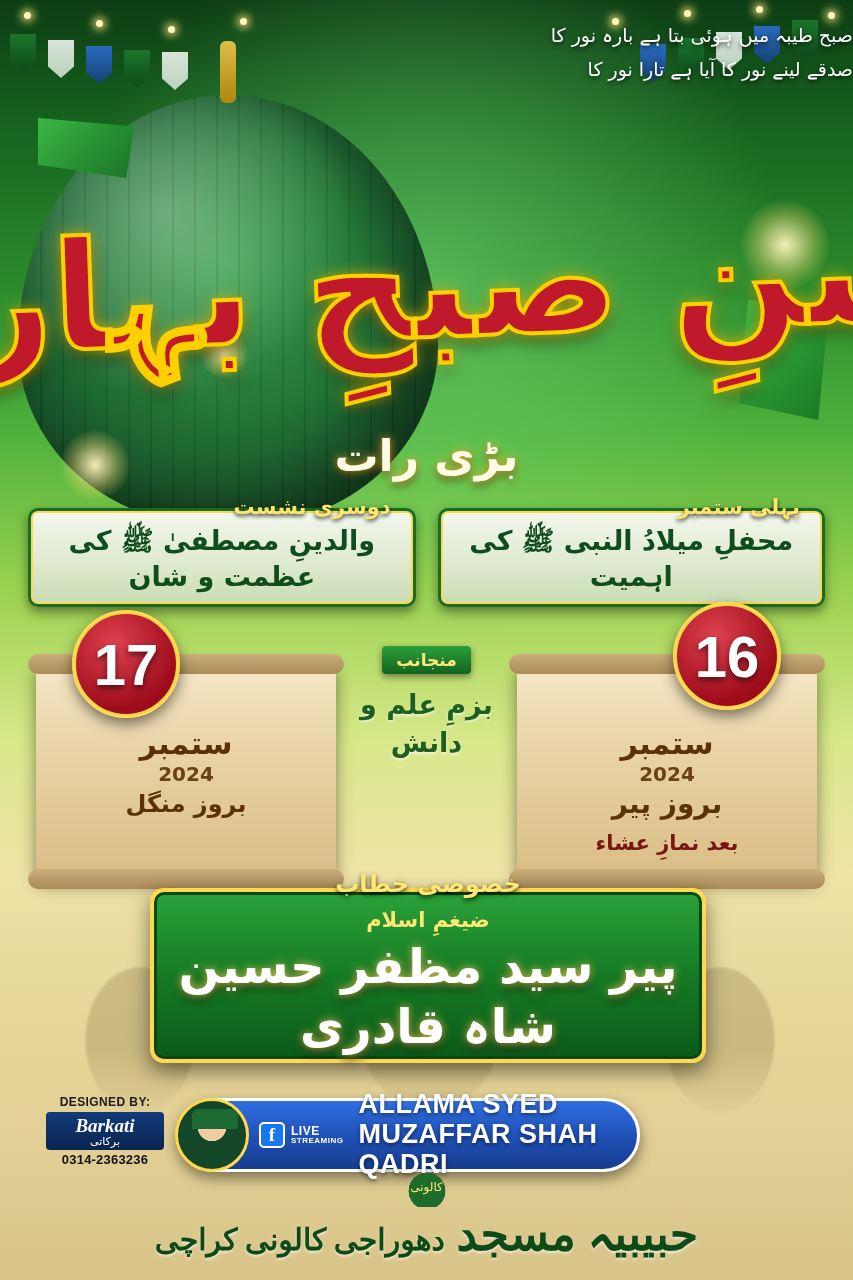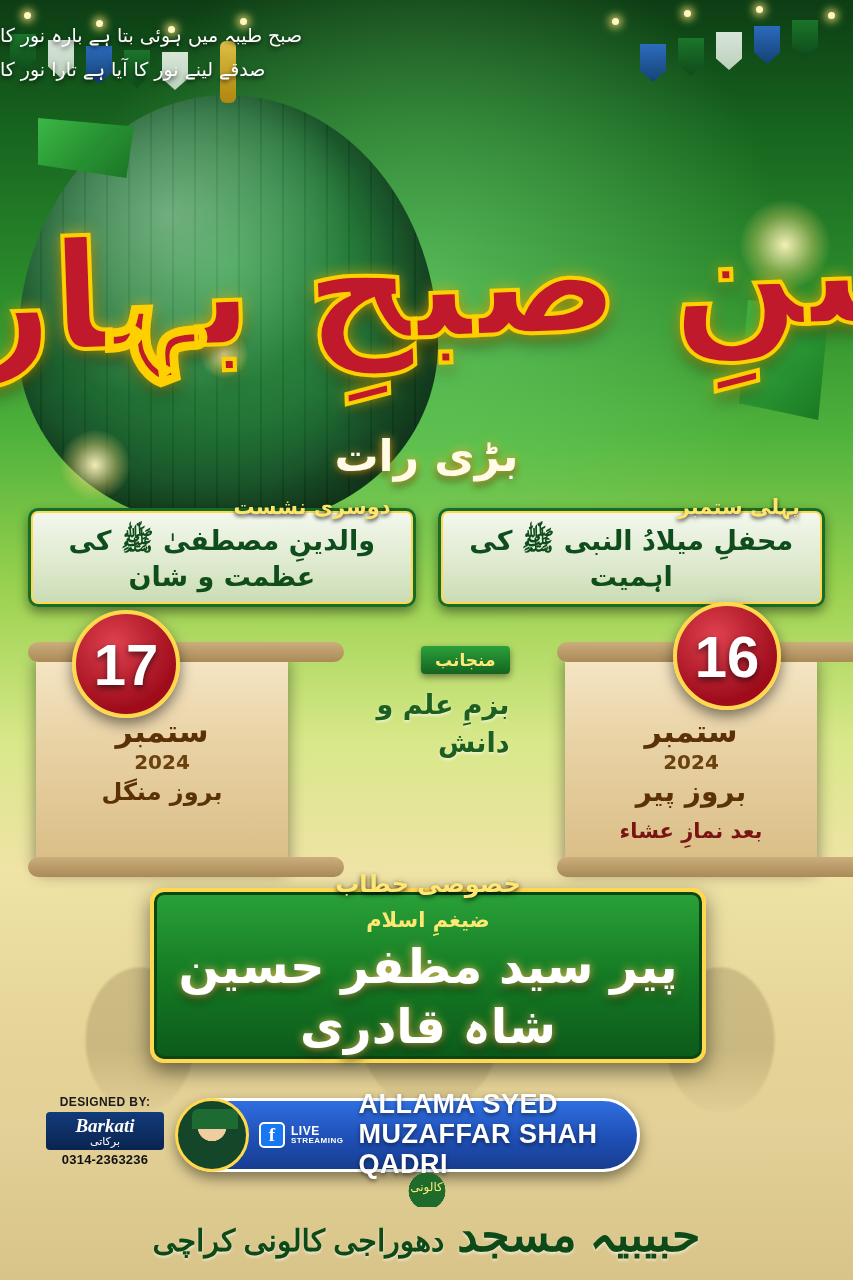--- a/index.html
+++ b/index.html
@@ -97,21 +97,21 @@
     background:
       radial-gradient(ellipse 90px 120px at 140px 210px, #6b5a2e 0 60%, transparent 61%),
       radial-gradient(ellipse 120px 150px at 430px 190px, #6b5a2e 0 60%, transparent 61%),
       radial-gradient(ellipse 90px 120px at 720px 210px, #6b5a2e 0 60%, transparent 61%);
     filter: blur(1px);
   }
 
   
   .couplet {
     position: absolute; left: 0; top: 18px; width: 853px;
-    text-align: left; direction: rtl;
+    text-align: right; direction: rtl;
     color: #fff;
     text-shadow: 0 2px 5px rgba(0,0,0,.75);
     font-family: "DejaVu Sans", "Liberation Sans", sans-serif;
     font-size: 19px; line-height: 1.8;
     z-index: 6;
   }
 
   
   .title-wrap {
     position: absolute; left: 0; top: 120px; width: 853px; height: 330px;
@@ -176,22 +176,22 @@
     color: #0f4d1c;
     line-height: 1.35;
   }
 
   
   .scrolls {
     position: absolute; left: 36px; top: 630px; width: 781px; height: 260px;
     z-index: 8;
   }
   .scroll {
-    position: absolute; top: 22px;
-    width: 252px; height: 215px;
+    position: absolute; top: 34px;
+    width: 300px; height: 215px;
     background: linear-gradient(180deg,#f6e7c6 0%, #e8d1a3 45%, #d9bd85 100%);
     border-radius: 8px;
     box-shadow: 0 6px 16px rgba(0,0,0,.45);
   }
   .scroll:before, .scroll:after {
     content: "";
     position: absolute; left: -8px; width: 316px; height: 20px;
     background: linear-gradient(180deg,#cbae7b,#a98a58);
     border-radius: 10px;
   }
@@ -224,21 +224,21 @@
   .scroll-date {
     font-size: 30px; font-weight: bold; color: #5a3206;
     line-height: 1.2;
   }
   .scroll-year { font-size: 20px; font-weight: bold; color: #6b4110; }
   .scroll-note { margin-top: 10px; font-size: 21px; font-weight: bold; color: #7a1414; }
 
   .center-tag {
     position: absolute; left: 50%; top: 16px; transform: translateX(-50%);
     width: 166px;
-    direction: rtl; text-align: right;
+    direction: rtl; text-align: center;
     z-index: 4;
   }
   .center-tag .ribbon {
     display: inline-block;
     background: linear-gradient(180deg,#2ba03a,#14631f);
     color: #ffe87a;
     font-family: "DejaVu Sans", "Liberation Sans", sans-serif;
     font-size: 17px; font-weight: bold;
     padding: 4px 14px;
     border-radius: 4px;
@@ -364,21 +364,21 @@
     text-align: center; direction: rtl; z-index: 10;
   }
   .footer .logo-mark {
     display: block; margin: 0 auto 2px;
     width: 46px; height: 40px;
     background: radial-gradient(circle at 50% 60%, #1f6b2b 0 55%, transparent 56%);
     color: #ffe773; font-size: 12px; line-height: 40px;
     font-family: "DejaVu Sans", "Liberation Sans", sans-serif;
   }
   .footer .venue {
-    font-family: Liberation Sans, sans-serif;
+    font-family: Liberation Serif, serif;
     font-size: 46px; font-weight: bold;
     color: #0d4a18;
     text-shadow: 0 2px 3px rgba(255,255,255,.55);
     line-height: 1.15;
   }
   .footer .venue .small { font-size: 30px; }
 </style>
 </head>
 <body>
 

